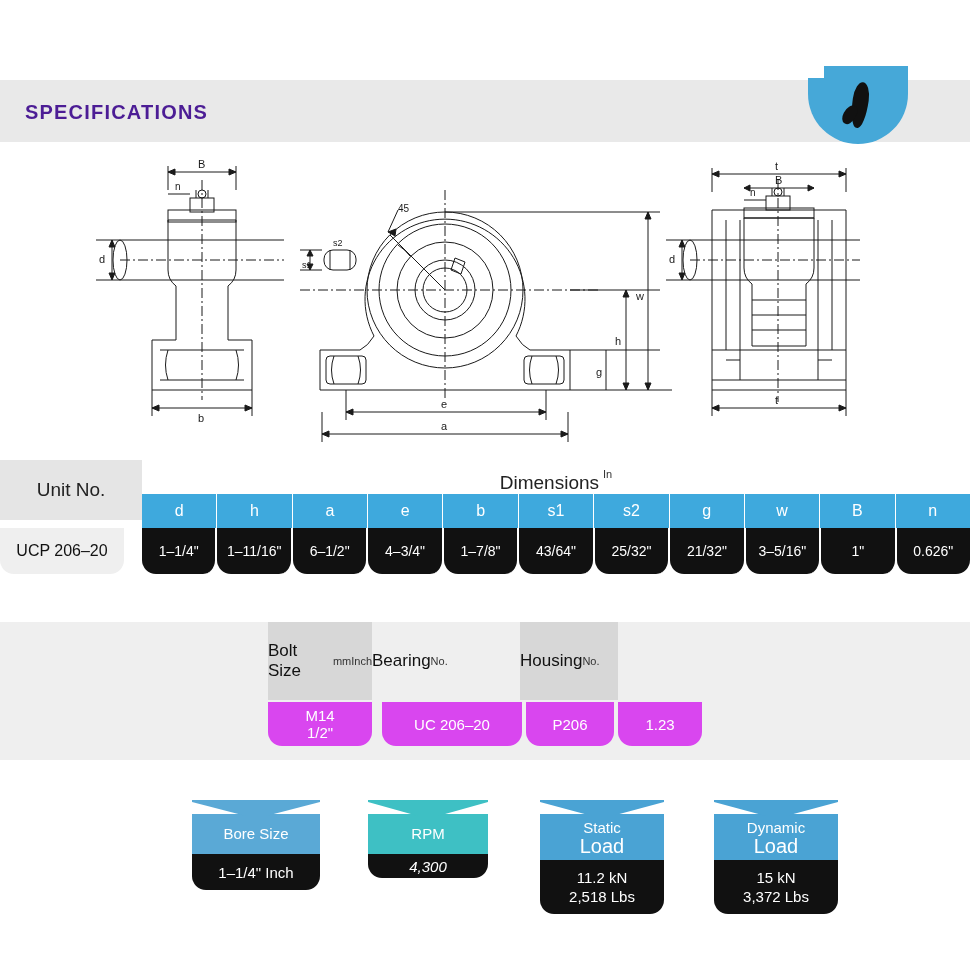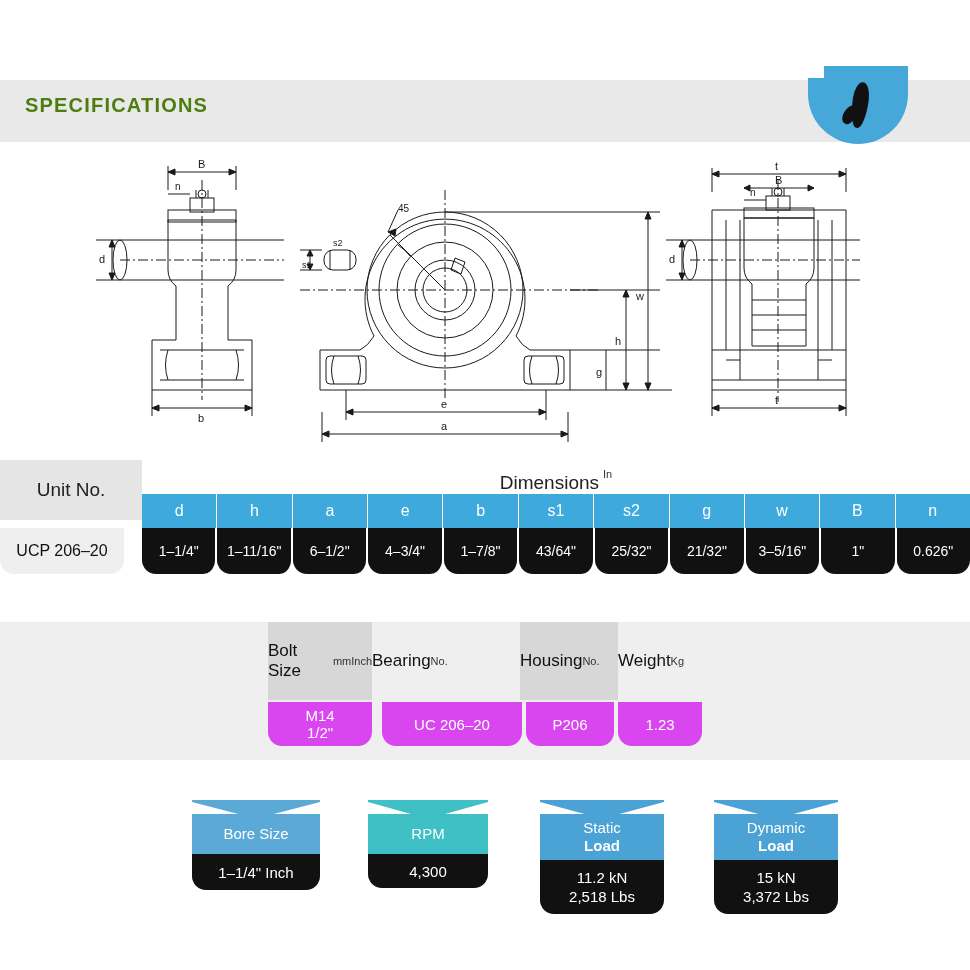--- a/index.html
+++ b/index.html
@@ -11,22 +11,22 @@
     position:relative;
     overflow:hidden;
   }
 
   
   .header-bar{
     position:absolute;left:0;top:80px;width:970px;height:62px;
     background:#e9e9e9;
   }
   .header-title{
-    position:absolute;left:25px;top:94px;
-    font-size:20px;letter-spacing:1.2px;font-weight:bold;color:#4d7c0f;
+    position:absolute;left:25px;top:101px;
+    font-size:20px;letter-spacing:1.2px;font-weight:bold;color:#4c1d95;
   }
   .logo-badge{
     position:absolute;left:808px;top:66px;width:100px;height:78px;
   }
   .logo-badge .bg{
     position:absolute;left:0;top:0;width:100px;height:78px;
     background:#46a8d8;
     border-radius:0 0 50px 50px;
   }
   .logo-badge .notch{
@@ -115,21 +115,21 @@
   .shade{background:#d7d7d7;}
 
   
   .cards{position:absolute;left:0;top:800px;width:970px;height:130px;}
   .card{position:absolute;top:0;margin-left:28px;}
   .card .head{
     color:#ffffff;text-align:center;
     display:flex;flex-direction:column;align-items:center;justify-content:center;
   }
   .card .head .l1{font-size:15px;line-height:18px;}
-  .card .head .l2{font-size:15px;line-height:18px;font-weight:bold;}
+  .card .head .l2{font-size:20px;line-height:18px;}
   .card .val{
     background:#111111;color:#ffffff;border-radius:0 0 14px 14px;
     display:flex;flex-direction:column;align-items:center;justify-content:center;
     text-align:center;
   }
   .card .val .l1{font-size:15px;line-height:19px;}
   .card .val .l2{font-size:15px;line-height:19px;}
 </style>
 </head>
 <body>
@@ -360,24 +360,20 @@
   </div>
 
   <div class="sec-head shade" style="left:520px;width:98px;">
     <div class="h1">Housing</div>
     <div class="h2">No.</div>
   </div>
   <div class="sec-val" style="left:526px;width:88px;">
     <div class="v1">P206</div>
   </div>
 
-  <div class="sec-head" style="left:618px;width:84px;">
-    <div class="h1">Weight</div>
-    <div class="h2">Kg</div>
-  </div>
   <div class="sec-val" style="left:618px;width:84px;">
     <div class="v1">1.23</div>
   </div>
 </div>
 
 <div class="cards">
 
   <div class="card" style="left:164px;width:128px;">
     <svg width="128" height="16">
       <polygon points="0,0 128,0 128,2 74,16 54,16 0,2" fill="#5aa9d6"></polygon>
@@ -390,21 +386,21 @@
     </div>
   </div>
 
   <div class="card" style="left:340px;width:120px;">
     <svg width="120" height="16">
       <polygon points="0,0 120,0 120,2 70,16 50,16 0,2" fill="#3ec0c4"></polygon>
     </svg>
     <div class="head" style="background:#3ec0c4;height:40px;margin-top:-6px;">
       <div class="l1">RPM</div>
     </div>
-    <div class="val" style="height:34px;">
+    <div class="val" style="height:24px;font-style:italic;">
       <div class="l1">4,300</div>
     </div>
   </div>
 
   <div class="card" style="left:512px;width:124px;">
     <svg width="124" height="16">
       <polygon points="0,0 124,0 124,2 72,16 52,16 0,2" fill="#4aa3d4"></polygon>
     </svg>
     <div class="head" style="background:#4aa3d4;height:46px;margin-top:-6px;">
       <div class="l1">Static</div>

